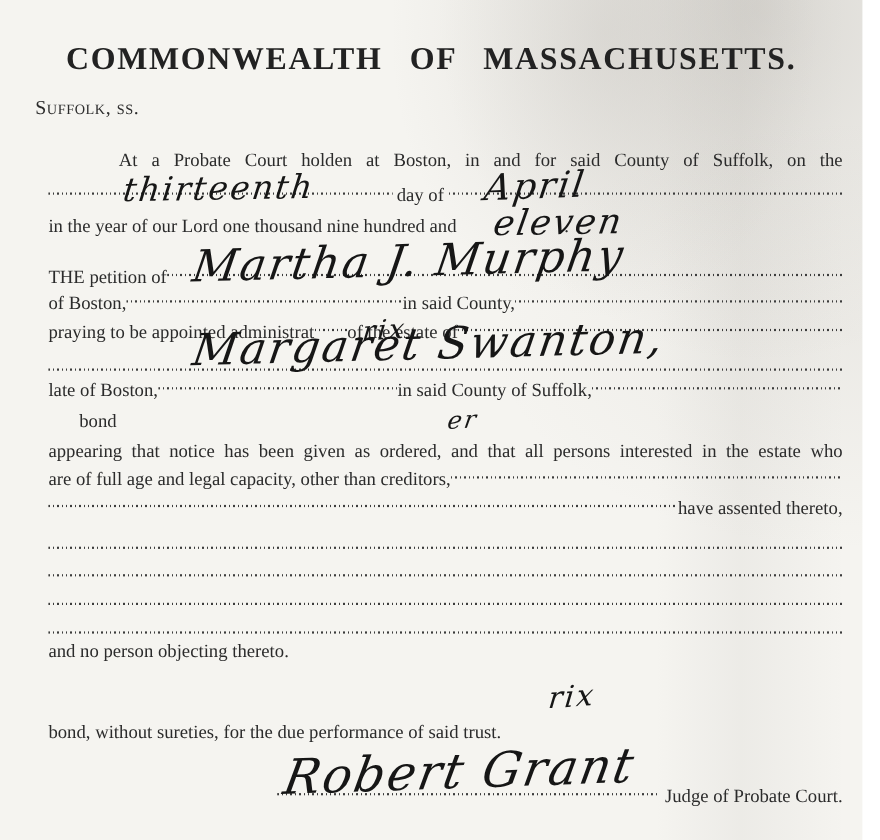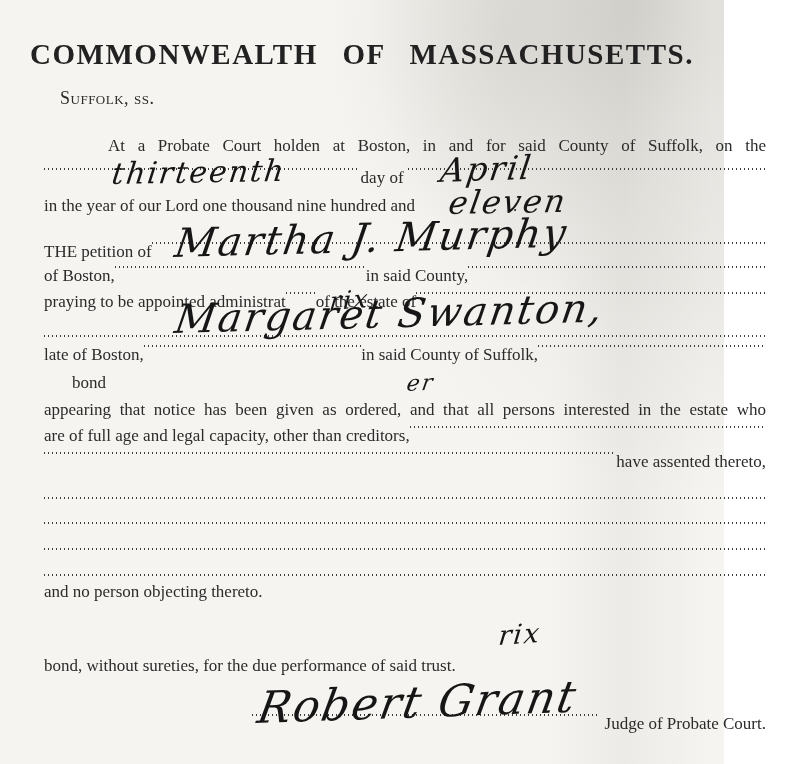--- a/index.html
+++ b/index.html
@@ -2,40 +2,40 @@
 <html style="--paper: #f5f4f0; --ink: #2b2b2b; --hand_ink: #161616; --rule: #3c3c3c;"><head>
 <meta charset="utf-8">
 <style>
   :root{
     --paper:#f5f4f0; --ink:#2b2b2b; --hand_ink:#161616; --rule:#3c3c3c;
   }
   *{margin:0;padding:0;box-sizing:border-box;}
   html,body{width:800px;height:764px;overflow:hidden;}
   body{font-family:"Liberation Serif", serif; color:var(--ink);}
   .paper{
-    position:relative;width:724px;height:764px;
+    position:relative;width:784px;height:764px;
     background:
       radial-gradient(ellipse at 88% 1%, rgba(150,145,138,.28), transparent 30%),
       radial-gradient(ellipse at 70% 4%, rgba(160,155,148,.18), transparent 25%),
       radial-gradient(ellipse at 99% 40%, rgba(170,165,158,.12), transparent 30%),
       linear-gradient(90deg, rgba(0,0,0,0) 76%, rgba(120,115,108,.07) 86%, rgba(0,0,0,0) 98%),
       var(--paper);
   }
   .title{
     position:absolute;top:38px;left:0;width:100%;text-align:center;
     font-size:29px;font-weight:bold;letter-spacing:1.5px;word-spacing:16px;
     color:#222;
   }
-  .county{position:absolute;top:88px;left:60px;font-size:18px;letter-spacing:.5px;}
+  .county{position:absolute;top:88px;left:32px;font-size:18px;letter-spacing:.5px;}
   .sc{font-variant:small-caps;}
   .italic{}
   .block{position:absolute;left:44px;width:722px;font-size:17px;line-height:20px;}
   .just{text-align:justify;text-align-last:justify;}
   .row{
-    position:absolute;left:44px;width:722px;display:flex;align-items:flex-start;
+    position:absolute;left:44px;width:722px;display:flex;align-items:center;
     font-size:17px;line-height:20px;white-space:nowrap;
   }
   .leader{
     height:2px;margin-bottom:4px;min-width:8px;
     background:repeating-linear-gradient(to right, var(--rule) 0, var(--rule) 1.2px, transparent 1.2px, transparent 4px);
   }
   .rule{
     position:absolute;left:44px;width:722px;height:2px;
     background:repeating-linear-gradient(to right, var(--rule) 0, var(--rule) 1.2px, transparent 1.2px, transparent 4px);
   }

